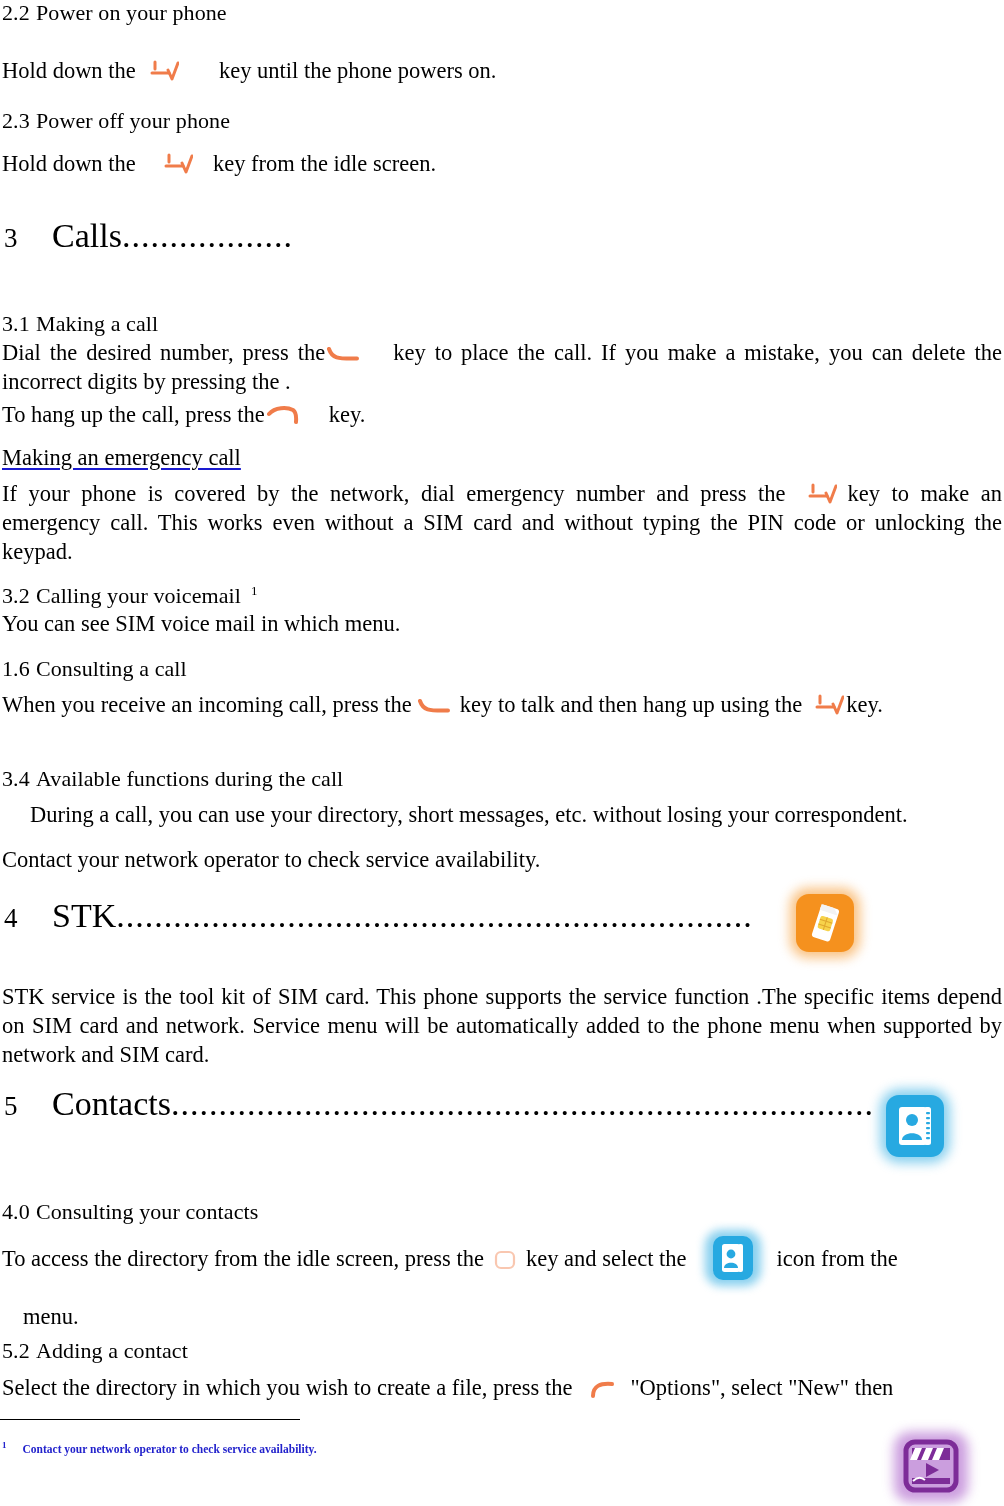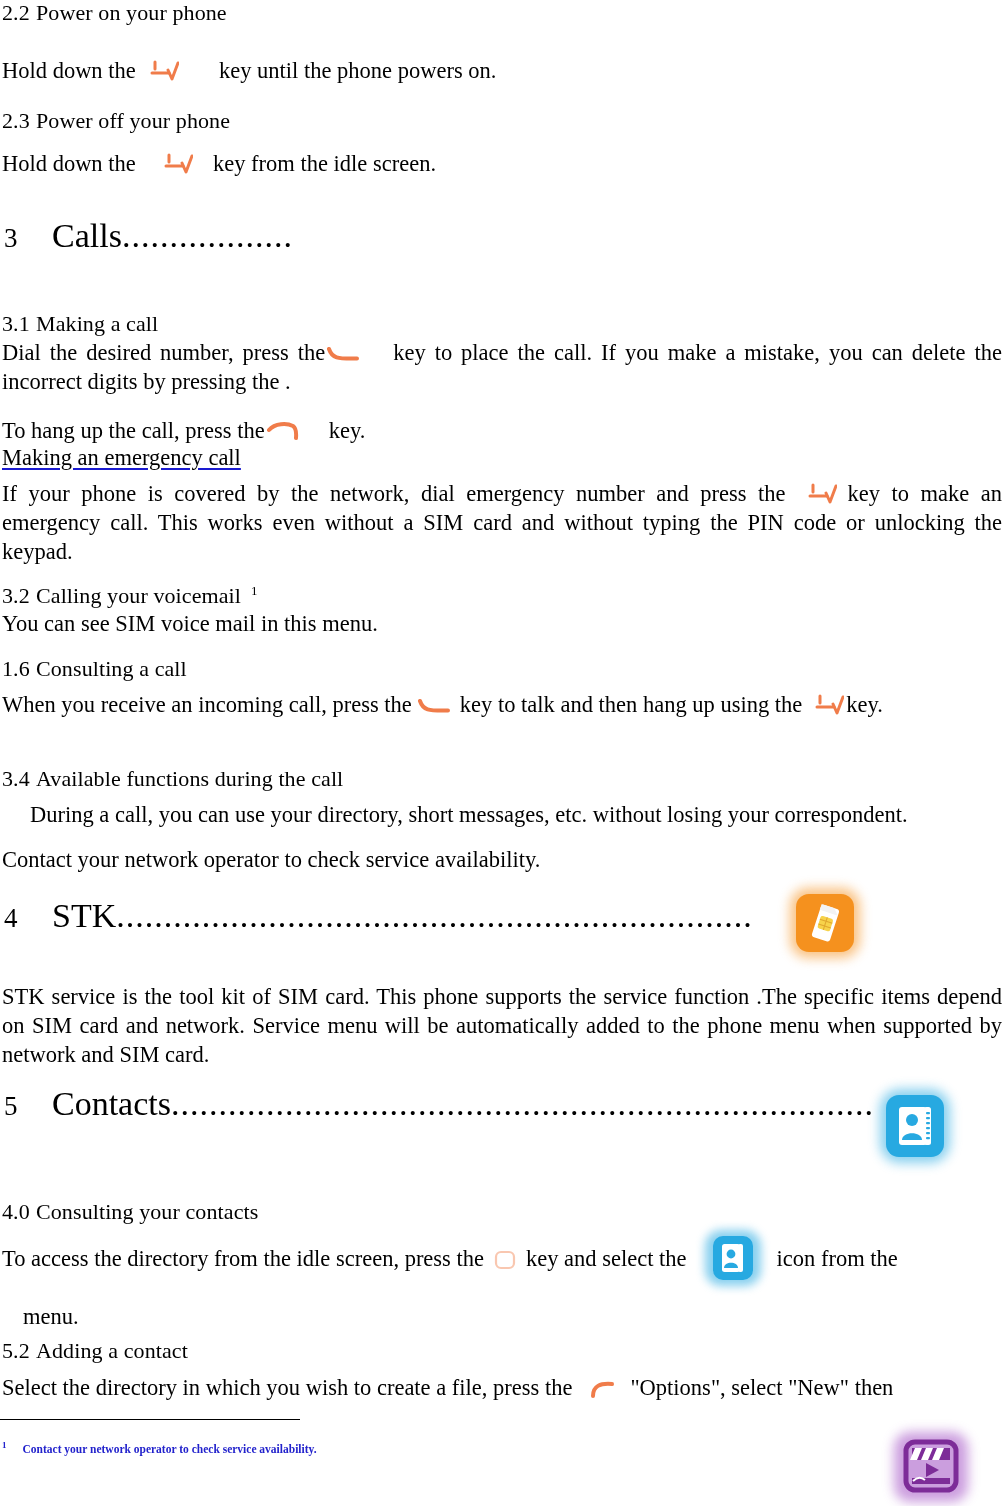--- a/index.html
+++ b/index.html
@@ -170,21 +170,21 @@
   </div>
 
   <div class="para" style="left:2px; top:338px; width:1000px;">
     <span>Dial the desired number, press the</span><span class="key" style="margin:0 34px 0 2px;">
       <svg width="32" height="18" viewBox="0 0 32 18">
         <path d="M2 4 C5 13, 10 14, 30 13.5" stroke="#F07C4A" stroke-width="4" fill="none" stroke-linecap="round"></path>
       </svg>
     </span><span>key to place the call. If you make a mistake, you can delete the incorrect digits by pressing the .</span>
   </div>
 
-  <div class="para nowrap" style="left:2px; top:416px;">
+  <div class="para nowrap" style="left:2px; top:400px;">
     <span>To hang up the call, press the</span><span class="key" style="margin:0 30px 0 2px;">
       <svg width="32" height="20" viewBox="0 0 32 20">
         <path d="M2 9 C8 2, 20 2, 26 5 C29 7, 29.5 11, 29 17" stroke="#F07C4A" stroke-width="4" fill="none" stroke-linecap="round"></path>
       </svg>
     </span><span>key.</span>
   </div>
 
   <div class="para" style="left:2px; top:479px; width:1000px;">
     <span>If your phone is covered by the network, dial emergency number and press the</span><span class="key" style="margin:0 10px 0 22px;">
       <svg width="30" height="22" viewBox="0 0 30 22">
@@ -196,21 +196,21 @@
   </div>
 
   <div class="para nowrap" style="left:2px; top:443px;">
     <span class="ul-link">Making an emergency call</span>
   </div>
 
   <div class="sub-head" style="left:2px; top:577px;margin-top:6px;">
     <span class="num">3.2</span><span>Calling your voicemail</span><sup class="fn" style="margin-left:10px;">1</sup>
   </div>
 
-  <div class="para nowrap" style="left:2px; top:609px;">You can see SIM voice mail in this menu.</div>
+  <div class="para nowrap" style="left:2px; top:609px;">You can see SIM voice mail in which menu.</div>
 
   <div class="sub-head" style="left:2px; top:656px;">
     <span class="num">1.6</span><span>Consulting a call</span>
   </div>
 
   <div class="para" style="left:2px; top:690px; width:1000px; text-align:justify;">
     <span>When you receive an incoming call, press the</span><span class="key" style="margin:0 10px 0 6px;">
       <svg width="32" height="18" viewBox="0 0 32 18">
         <path d="M2 4 C5 13, 10 14, 30 13.5" stroke="#F07C4A" stroke-width="4" fill="none" stroke-linecap="round"></path>
       </svg>

